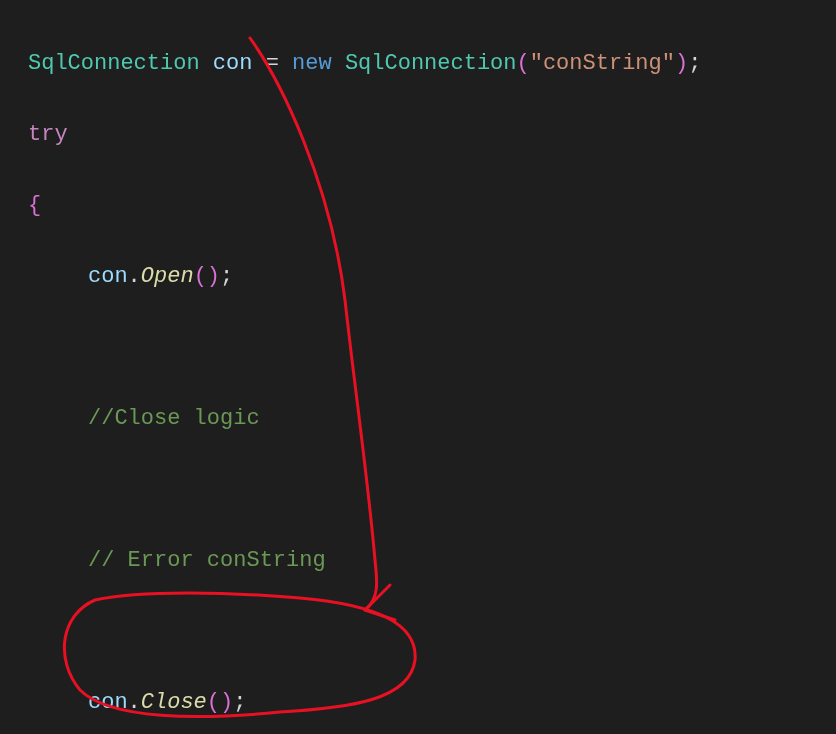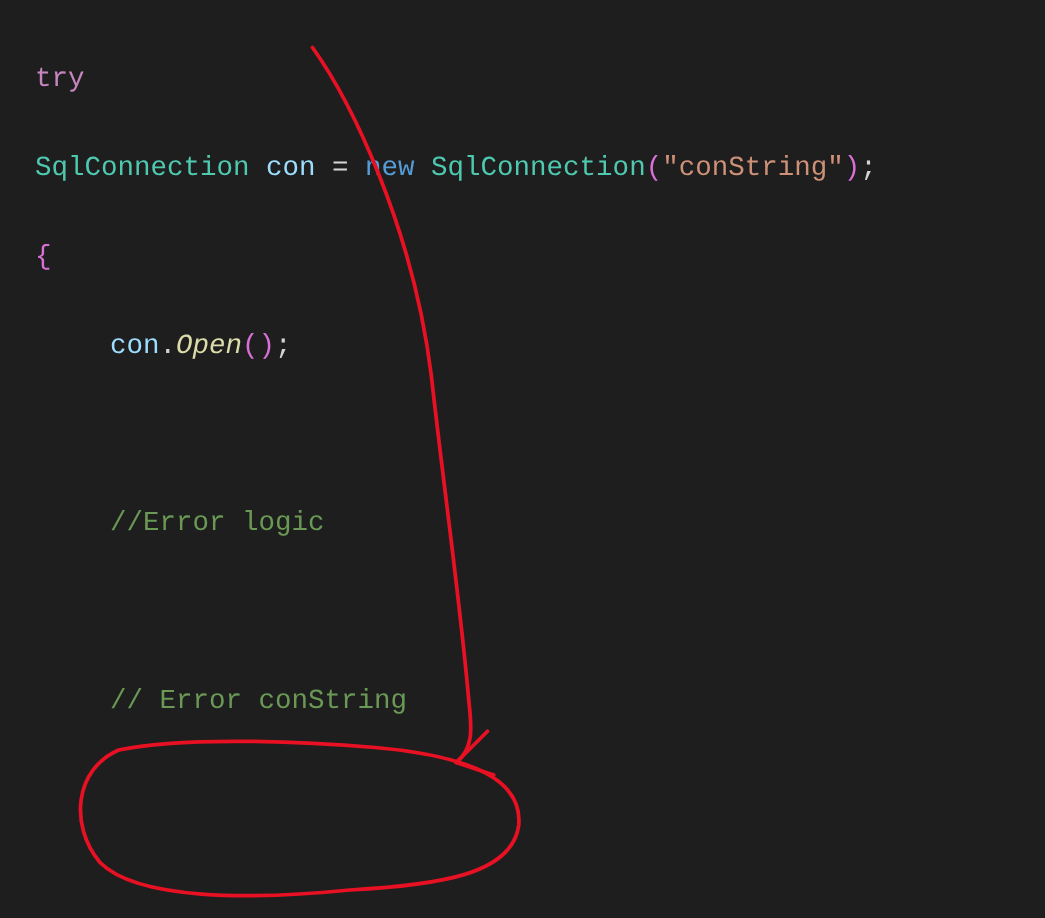--- a/index.html
+++ b/index.html
@@ -36,29 +36,30 @@
     position: absolute;
     top: 0;
     left: 0;
     pointer-events: none;
   }
 </style>
 </head>
 <body>
 
 <div class="code-area">
+<span class="line"><span class="tok-type">SqlConnection</span> <span class="tok-var">con</span> <span class="tok-op">=</span> <span class="tok-kw">new</span> <span class="tok-type">SqlConnection</span><span class="tok-brace">(</span><span class="tok-str">"conString"</span><span class="tok-brace">)</span><span class="tok-punc">;</span></span>
 <span class="line"><span class="tok-kwflow">try</span></span>
-<span class="line"><span class="tok-type">SqlConnection</span> <span class="tok-var">con</span> <span class="tok-op">=</span> <span class="tok-kw">new</span> <span class="tok-type">SqlConnection</span><span class="tok-brace">(</span><span class="tok-str">"conString"</span><span class="tok-brace">)</span><span class="tok-punc">;</span></span>
 <span class="line"><span class="tok-brace">{</span></span>
 <span class="line"><span class="indent"></span><span class="tok-var">con</span><span class="tok-punc">.</span><span class="tok-method">Open</span><span class="tok-brace">(</span><span class="tok-brace">)</span><span class="tok-punc">;</span></span>
 <span class="line"><span class="indent"></span></span>
-<span class="line"><span class="indent"></span><span class="tok-comment">//Error logic</span></span>
+<span class="line"><span class="indent"></span><span class="tok-comment">//Close logic</span></span>
 <span class="line"><span class="indent"></span></span>
 <span class="line"><span class="indent"></span><span class="tok-comment">// Error conString</span></span>
 <span class="line"><span class="indent"></span></span>
+<span class="line"><span class="indent"></span><span class="tok-var">con</span><span class="tok-punc">.</span><span class="tok-method">Close</span><span class="tok-brace">(</span><span class="tok-brace">)</span><span class="tok-punc">;</span></span>
 
 
 
 
 
 
 
 
 
 

